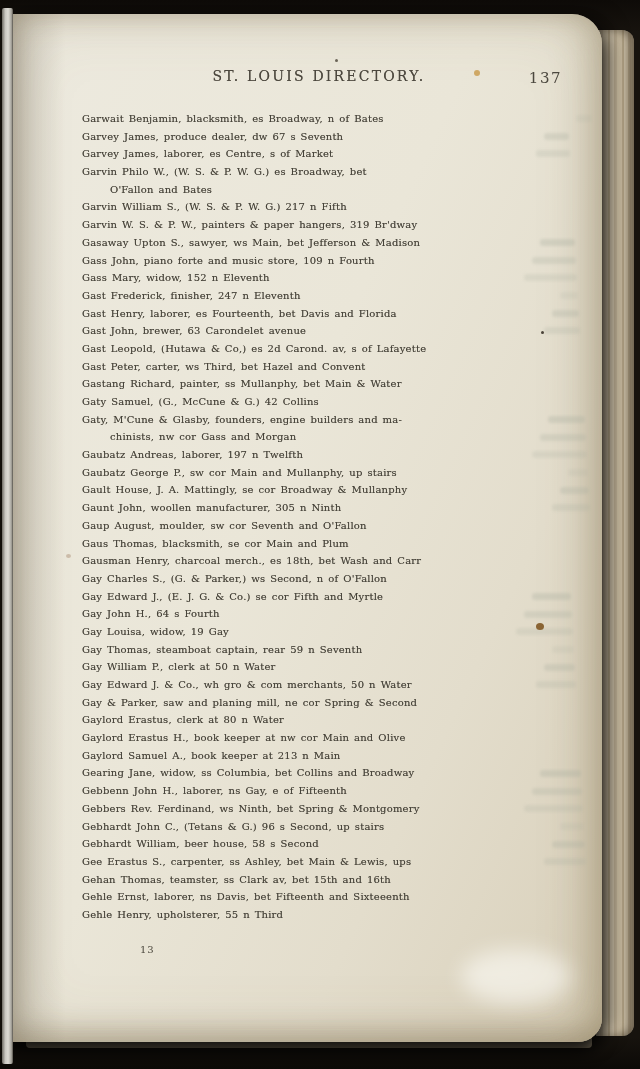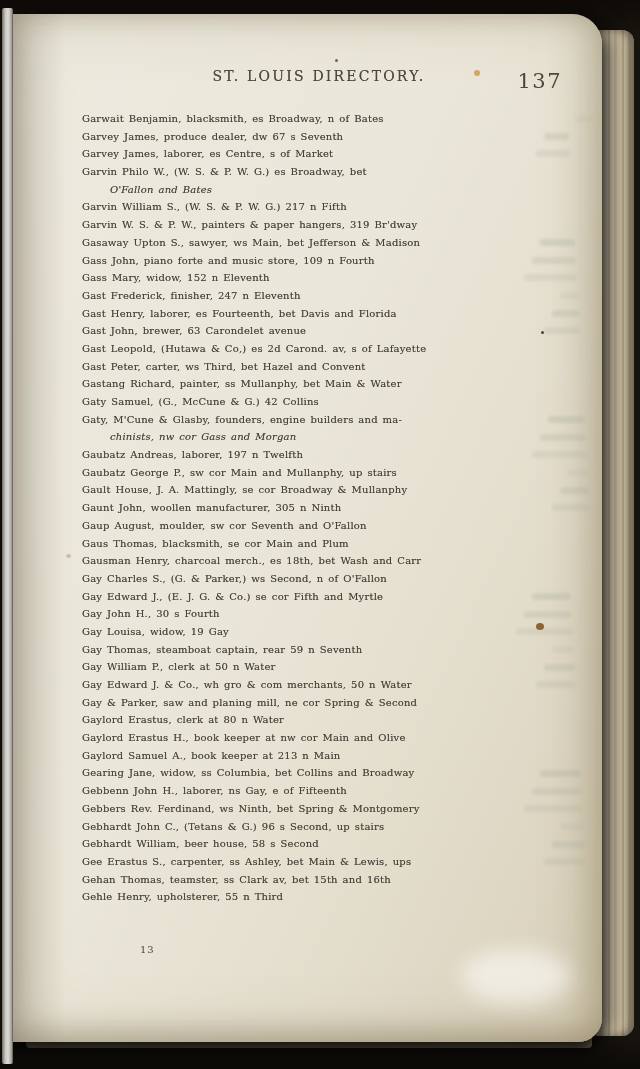--- a/index.html
+++ b/index.html
@@ -23,26 +23,26 @@
     box-shadow:0 10px 16px rgba(0,0,0,.85), 10px 0 20px rgba(0,0,0,.45),
       inset 0 0 70px rgba(125,105,70,.16), inset -18px 0 34px rgba(120,100,60,.22),
       inset 0 -14px 26px rgba(110,95,65,.20), inset 14px 0 22px rgba(110,95,70,.18);}
   .gutter-shade{position:absolute;left:0;top:0;width:70px;height:100%;
     background:linear-gradient(to right,rgba(100,90,70,.28),rgba(100,90,70,0) 85%);
     border-radius:4px 0 0 4px;}
   
   .header{position:absolute;top:54px;left:70px;width:486px;height:22px;color:#4b473e;}
   .title{position:absolute;left:50%;transform:translateX(-50%);white-space:nowrap;
     font-size:14px;letter-spacing:2.2px;text-shadow:0 0 .5px rgba(70,60,45,.55);}
-  .pagenum{position:absolute;right:0;top:1px;font-size:21px;letter-spacing:1.5px;}
+  .pagenum{position:absolute;right:0;top:1px;font-size:15px;letter-spacing:1.5px;}
   
   .entries{position:absolute;top:96px;left:76px;right:0;color:#454239;}
   .line{height:17.7px;line-height:17.7px;font-size:10px;letter-spacing:.2px;word-spacing:1.5px;
     white-space:nowrap;text-shadow:0 0 .5px rgba(60,52,40,.5);}
-  .line.cont{padding-left:28px;font-style:italic;}
+  .line.cont{padding-left:28px;}
   .sig{position:absolute;top:930px;left:134px;font-size:10px;color:#4a463c;letter-spacing:1px;}
   
   .ghost{position:absolute;height:7px;border-radius:3px;background:#a9ae9f;filter:blur(1.4px);}
   
   .stain{position:absolute;border-radius:50%;}
   .stain-a{left:530px;top:609px;width:8px;height:7px;background:#8a6434;filter:blur(.4px);}
   .stain-b{left:468px;top:56px;width:6px;height:6px;background:#cfa865;filter:blur(.4px);}
   .stain-c{left:329px;top:45px;width:3px;height:3px;background:#6b6457;}
   .stain-d{left:455px;top:935px;width:110px;height:55px;background:rgba(255,255,252,.55);filter:blur(10px);}
   .stain-e{left:535px;top:317px;width:3px;height:3px;background:#4a4238;}
@@ -85,36 +85,37 @@
         <div class="line cont">chinists, nw cor Gass and Morgan</div>
         <div class="line">Gaubatz Andreas, laborer, 197 n Twelfth</div>
         <div class="line">Gaubatz George P., sw cor Main and Mullanphy, up stairs</div>
         <div class="line">Gault House, J. A. Mattingly, se cor Broadway &amp; Mullanphy</div>
         <div class="line">Gaunt John, woollen manufacturer, 305 n Ninth</div>
         <div class="line">Gaup August, moulder, sw cor Seventh and O'Fallon</div>
         <div class="line">Gaus Thomas, blacksmith, se cor Main and Plum</div>
         <div class="line">Gausman Henry, charcoal merch., es 18th, bet Wash and Carr</div>
         <div class="line">Gay Charles S., (G. &amp; Parker,) ws Second, n of O'Fallon</div>
         <div class="line">Gay Edward J., (E. J. G. &amp; Co.) se cor Fifth and Myrtle</div>
-        <div class="line">Gay John H., 30 s Fourth</div>
+        <div class="line">Gay John H., 64 s Fourth</div>
         <div class="line">Gay Louisa, widow, 19 Gay</div>
         <div class="line">Gay Thomas, steamboat captain, rear 59 n Seventh</div>
         <div class="line">Gay William P., clerk at 50 n Water</div>
         <div class="line">Gay Edward J. &amp; Co., wh gro &amp; com merchants, 50 n Water</div>
         <div class="line">Gay &amp; Parker, saw and planing mill, ne cor Spring &amp; Second</div>
         <div class="line">Gaylord Erastus, clerk at 80 n Water</div>
         <div class="line">Gaylord Erastus H., book keeper at nw cor Main and Olive</div>
         <div class="line">Gaylord Samuel A., book keeper at 213 n Main</div>
         <div class="line">Gearing Jane, widow, ss Columbia, bet Collins and Broadway</div>
         <div class="line">Gebbenn John H., laborer, ns Gay, e of Fifteenth</div>
         <div class="line">Gebbers Rev. Ferdinand, ws Ninth, bet Spring &amp; Montgomery</div>
         <div class="line">Gebhardt John C., (Tetans &amp; G.) 96 s Second, up stairs</div>
         <div class="line">Gebhardt William, beer house, 58 s Second</div>
         <div class="line">Gee Erastus S., carpenter, ss Ashley, bet Main &amp; Lewis, ups</div>
         <div class="line">Gehan Thomas, teamster, ss Clark av, bet 15th and 16th</div>
+        <div class="line">Gehle Ernst, laborer, ns Davis, bet Fifteenth and Sixteeenth</div>
         <div class="line">Gehle Henry, upholsterer, 55 n Third</div>
       </div>
 
     <div class="sig">13</div>
 
     <div class="ghosts">
         <div class="ghost" style="top: 101px; right: 10px; width: 16px; opacity: 0.16;"></div>
         <div class="ghost" style="top: 118.7px; right: 33px; width: 25px; opacity: 0.29;"></div>
         <div class="ghost" style="top: 136.4px; right: 32px; width: 34px; opacity: 0.23;"></div>
         <div class="ghost" style="top: 224.9px; right: 27px; width: 35px; opacity: 0.32;"></div>

